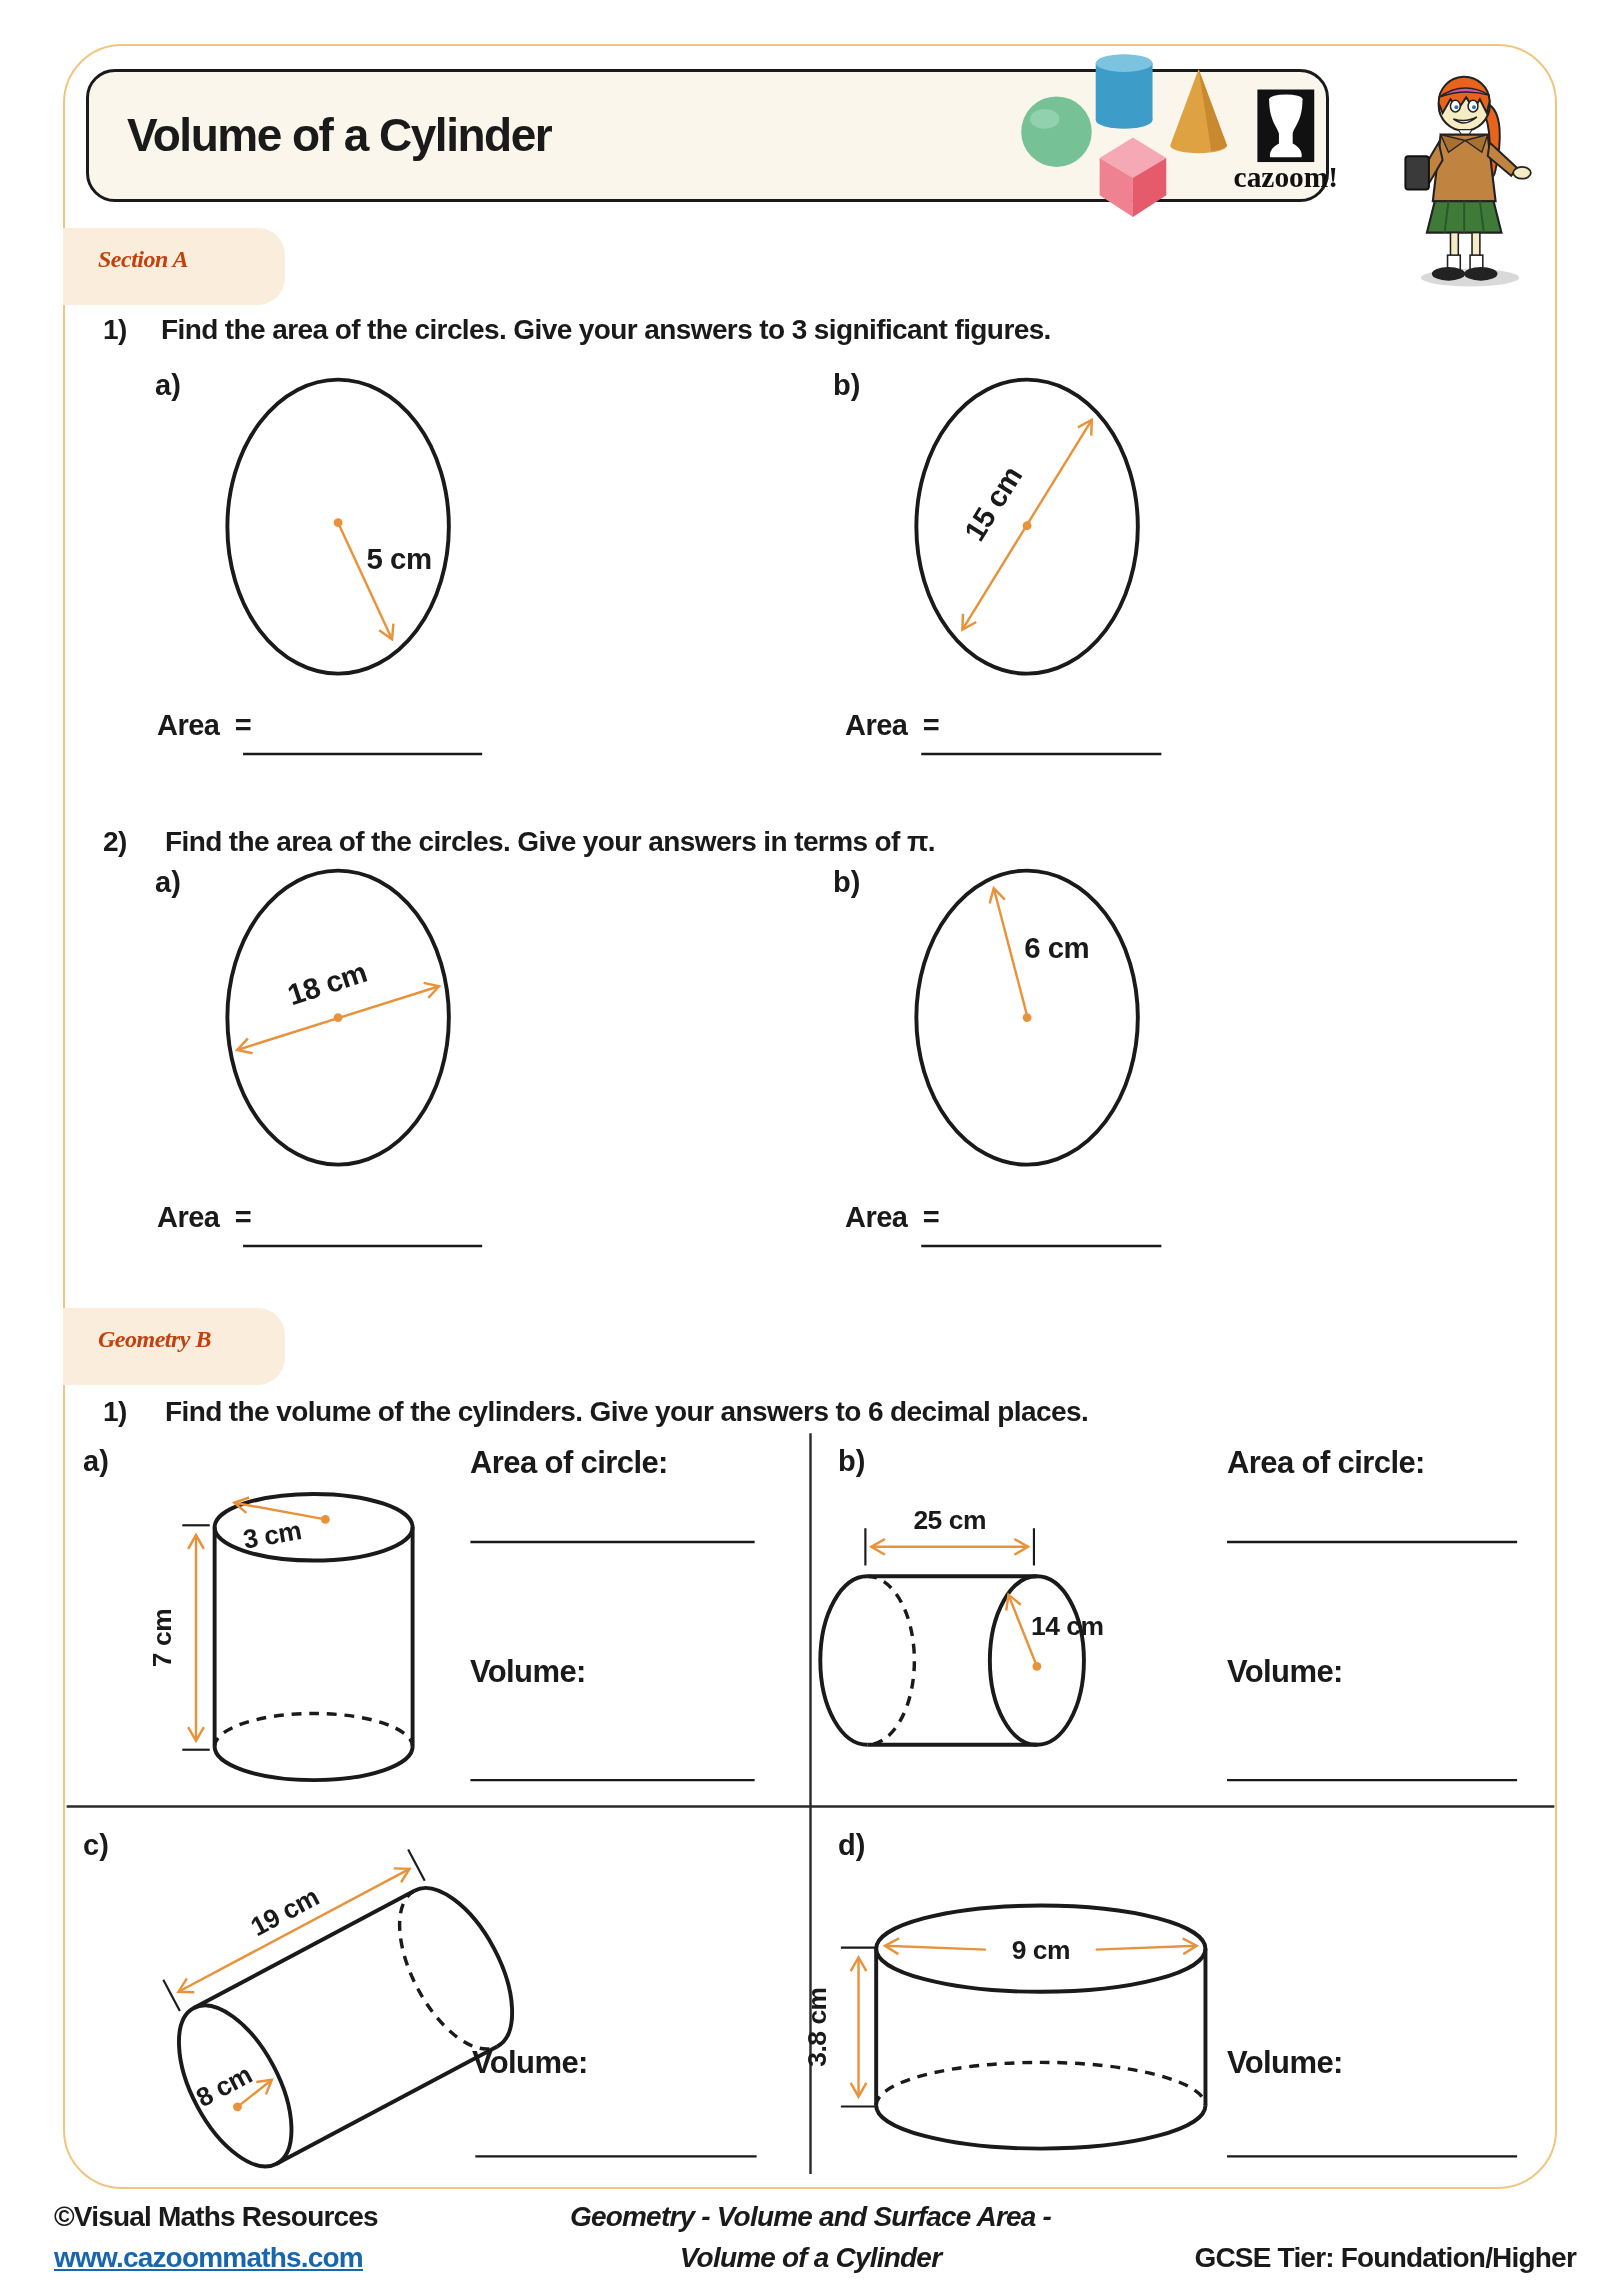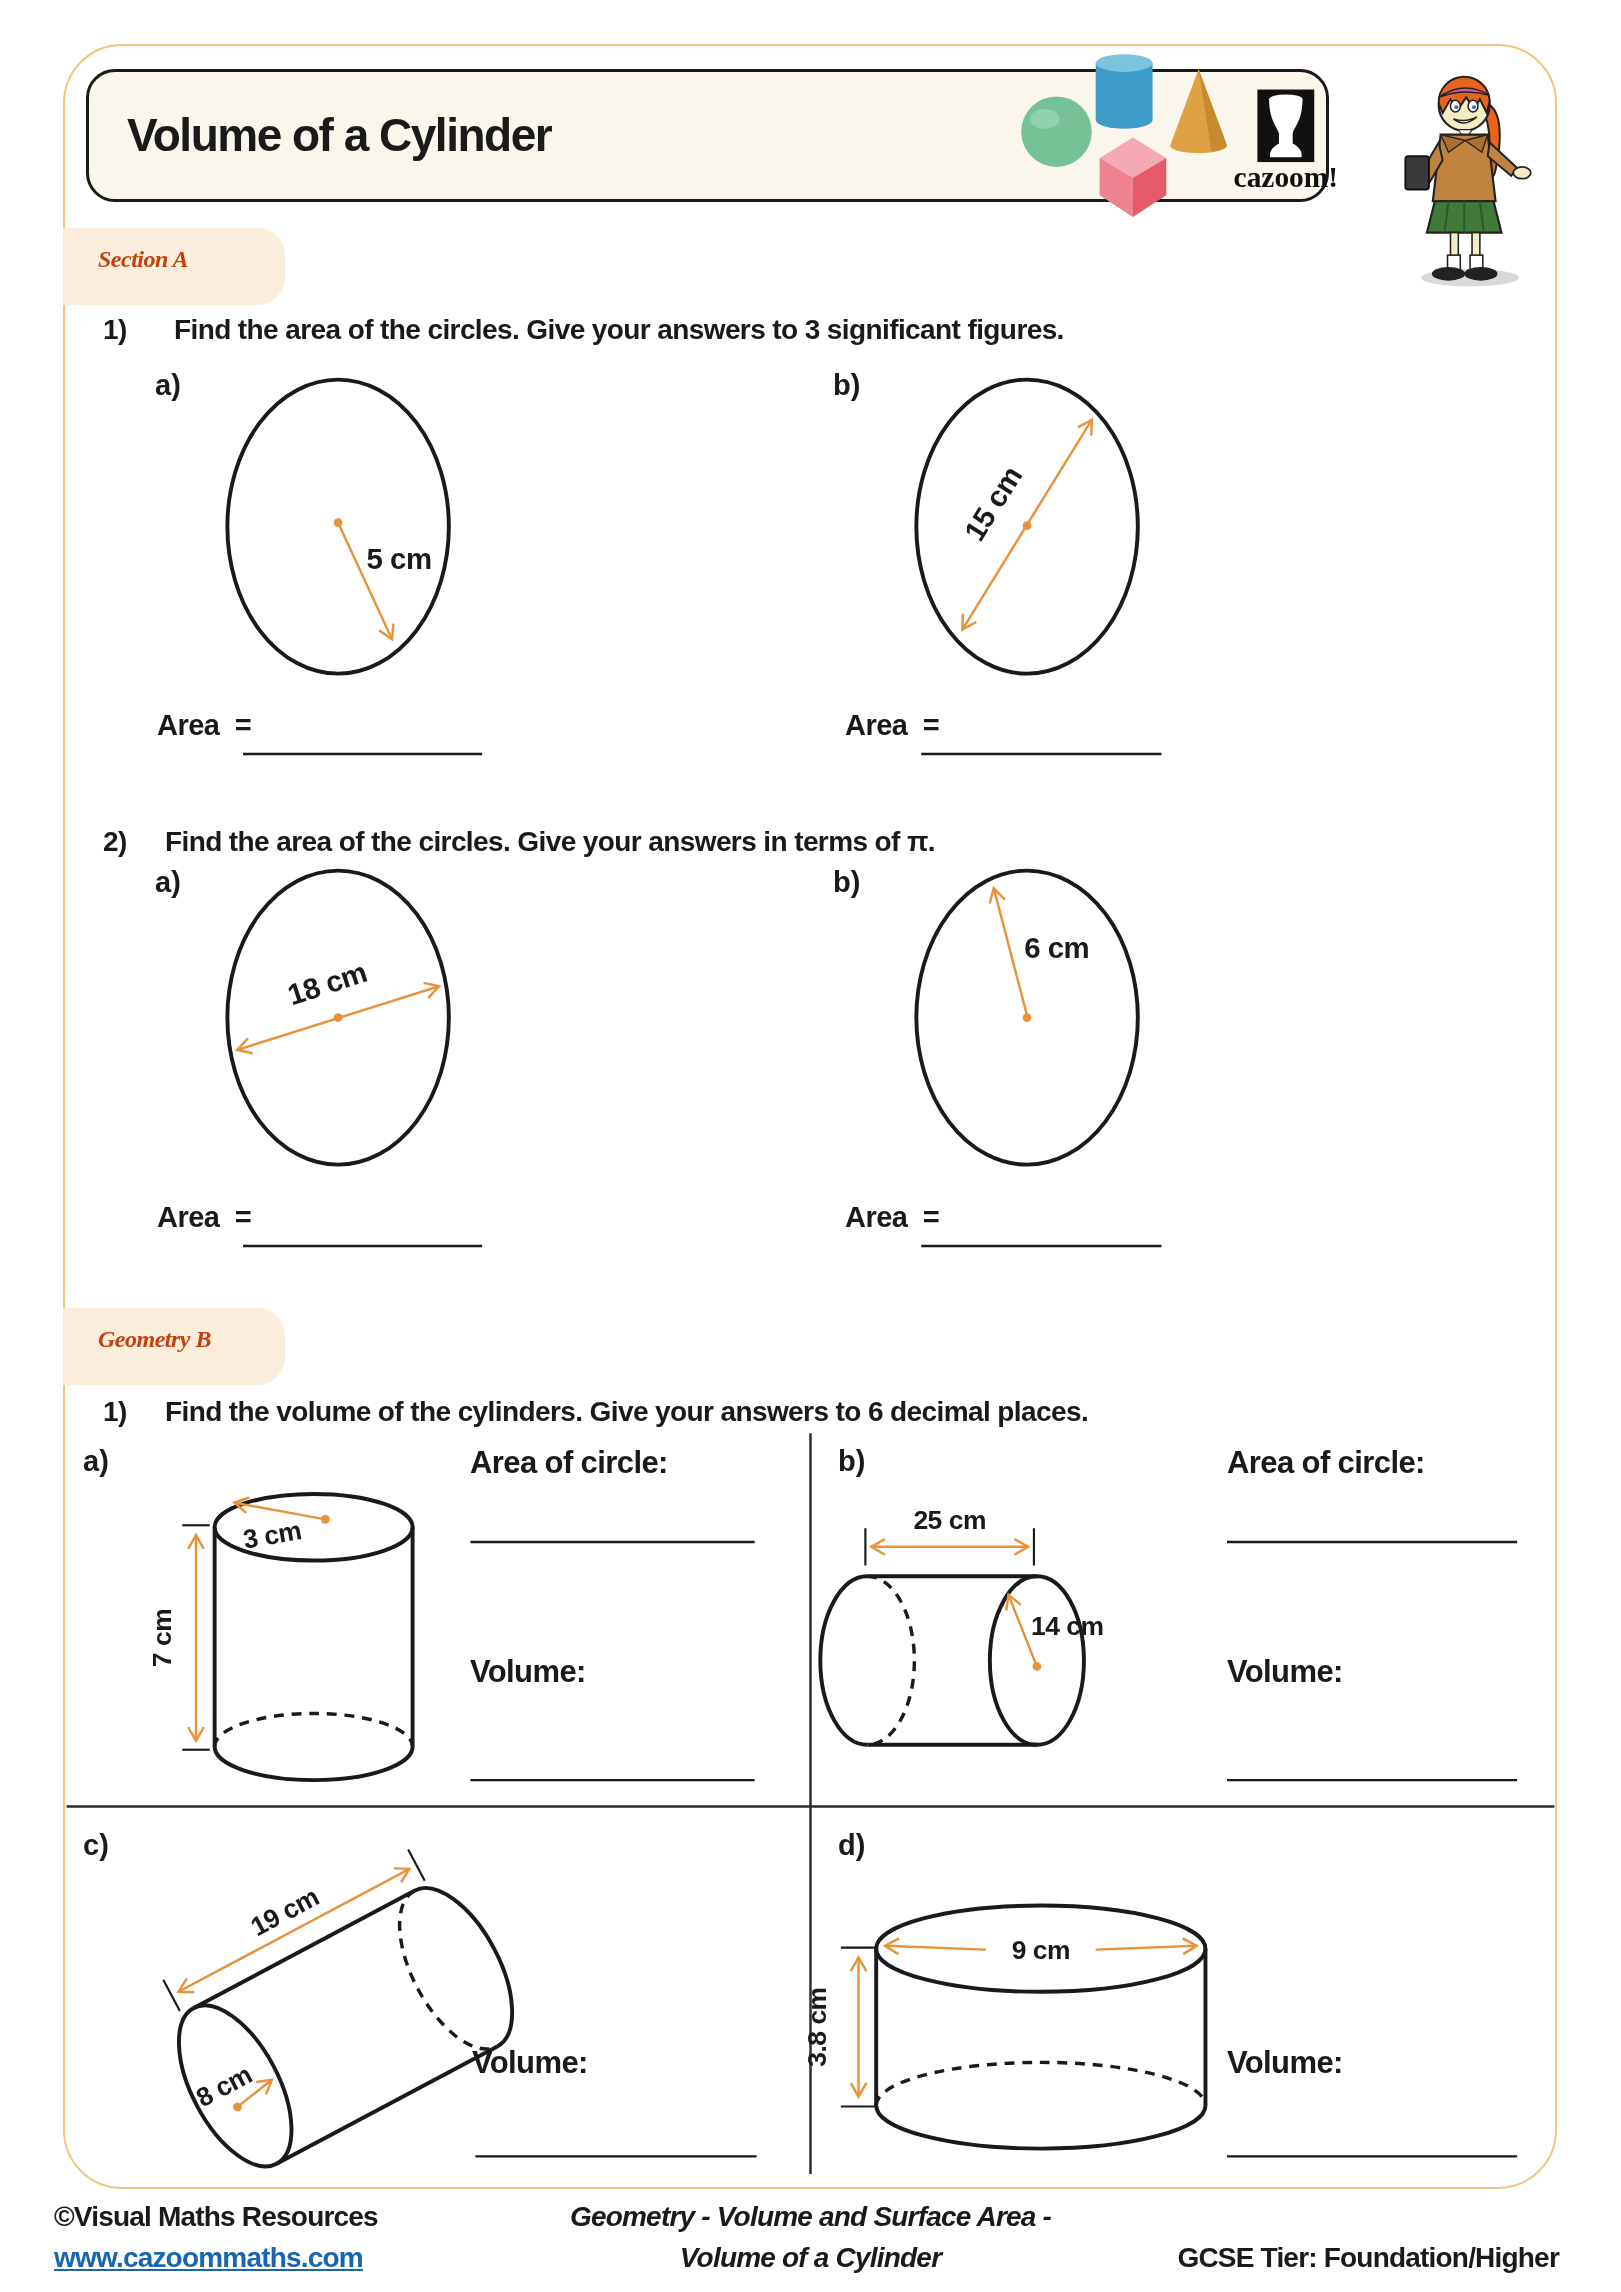--- a/index.html
+++ b/index.html
@@ -20,21 +20,21 @@
   .sec-label{font-family:"Liberation Serif",serif;font-style:italic;font-weight:bold;
     font-size:24px;color:#c2410c;letter-spacing:-0.5px;}
   .qnum,.qtext{font-size:28px;font-weight:bold;letter-spacing:-0.6px;}
   .part-label{font-size:29px;font-weight:bold;}
   .answer-label{font-size:29px;font-weight:bold;word-spacing:7.8px;letter-spacing:-0.5px;}
   .field-label{font-size:31px;font-weight:bold;letter-spacing:-0.6px;}
   .footer-text{font-size:28px;font-weight:bold;letter-spacing:-0.8px;}
   .footer-link{font-size:28px;font-weight:bold;letter-spacing:-0.8px;color:var(--link);
     text-decoration:underline;cursor:pointer;}
   .center-col{left:0;width:1621px;text-align:center;font-style:italic;}
-  .tier{right:62px;text-align:center;}
+  .tier{right:45px;text-align:center;}
   svg.overlay{position:absolute;left:0;top:0;pointer-events:none;}
   .shape{stroke:#1a1a1a;stroke-width:4;fill:none;}
   .shape-d{stroke:#1a1a1a;stroke-width:3.5;fill:none;stroke-dasharray:10 8;}
   .dim{stroke:var(--accent);stroke-width:2.5;fill:none;}
   .tick{stroke:#1a1a1a;stroke-width:2.2;}
   .ansline{stroke:#1a1a1a;stroke-width:2.4;}
   .grid{stroke:#2b2b2b;stroke-width:2.5;}
   .dot{fill:var(--accent);}
   .dimL{font:bold 30px "Liberation Sans",sans-serif;fill:#1a1a1a;letter-spacing:-0.5px;}
   .dimS{font:bold 27px "Liberation Sans",sans-serif;fill:#1a1a1a;letter-spacing:-0.5px;}
@@ -44,21 +44,21 @@
 
 <div class="abs page-border"></div>
 
 <div class="abs header-box"></div>
 <div class="abs page-title">Volume of a Cylinder</div>
 
 <div class="abs sec-box" style="top:228px"></div>
 <div class="abs sec-label" style="left:98px;top:246px">Section A</div>
 
 <div class="abs qnum" style="left:103px;top:314px">1)</div>
-<div class="abs qtext" style="left:174px;top:314px">Find the area of the circles. Give your answers to 3 significant figures.</div>
+<div class="abs qtext" style="left:161px;top:314px">Find the area of the circles. Give your answers to 3 significant figures.</div>
 <div class="abs part-label" style="left:155px;top:369px">a)</div>
 <div class="abs part-label" style="left:833px;top:369px">b)</div>
 <div class="abs answer-label" style="left:157px;top:709px">Area =</div>
 <div class="abs answer-label" style="left:845px;top:709px">Area =</div>
 
 <div class="abs qnum" style="left:103px;top:826px">2)</div>
 <div class="abs qtext" style="left:165px;top:826px">Find the area of the circles. Give your answers in terms of π.</div>
 <div class="abs part-label" style="left:155px;top:866px">a)</div>
 <div class="abs part-label" style="left:833px;top:866px">b)</div>
 <div class="abs answer-label" style="left:157px;top:1201px">Area =</div>

